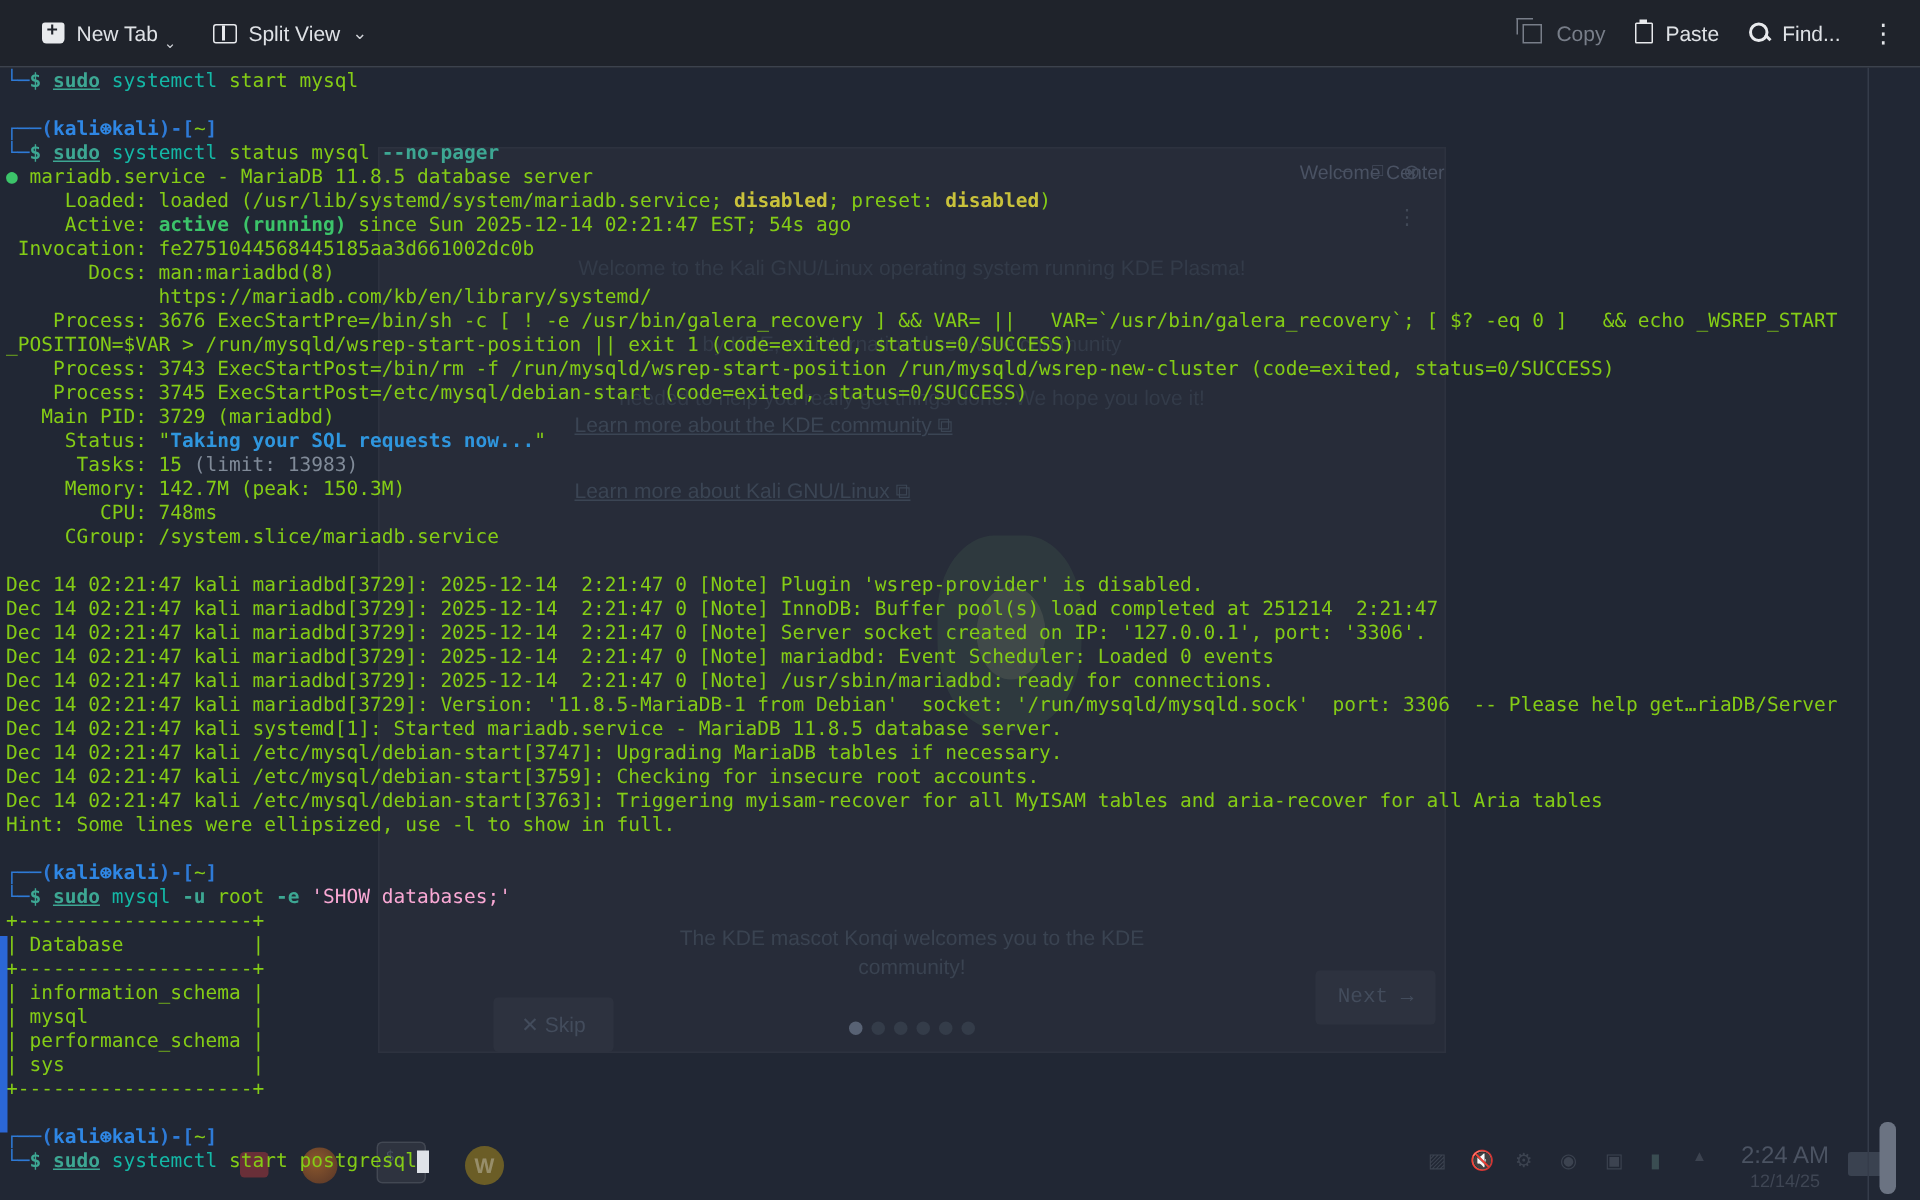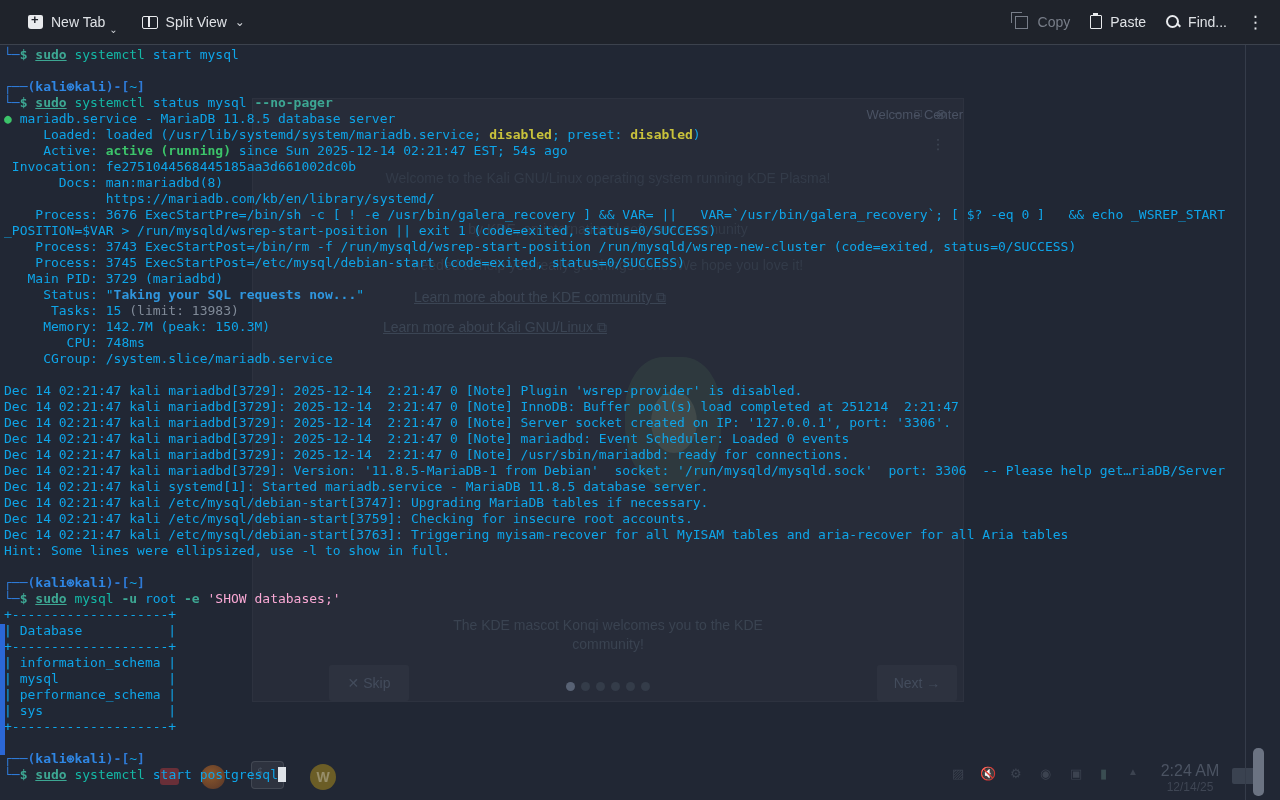--- a/index.html
+++ b/index.html
@@ -58,21 +58,21 @@
   .g-dock-w{ left:310px; top:764px; width:26px; height:26px; border-radius:50%; background:rgba(198,160,22,.45); color:rgba(235,235,235,.35); font-size:14px; font-weight:bold; text-align:center; line-height:26px; }
   .g-tray{ color:#3c4350; font-size:13px; position:absolute; top:766px; }
   .g-clock{ position:absolute; left:1145px; top:762px; width:90px; text-align:center; }
   .g-clock .t1{ color:#4b5362; font-size:16px; }
   .g-clock .t2{ color:#3f4654; font-size:12px; }
   .g-panelicon{ position:absolute; left:1232px; top:768px; width:24px; height:16px; background:#3a4250; border-radius:2px; }
 
   
   .tcontent{ position:absolute; left:0; top:45px; width:1246px; height:755px; z-index:4; padding:2px 0 0 4px; overflow:hidden; }
   .tl{ white-space:pre; height:16px; line-height:16px; font-family:"DejaVu Sans Mono","DejaVu Sans",monospace; font-size:13px; color:#d6dade; }
-  .seg-w{ color:#0ea5e9; } .seg-g{ color:#818b99; }
+  .seg-w{ color:#84cc16; } .seg-g{ color:#818b99; }
   .seg-p{ color:#2e7ad6; font-weight:bold; } .seg-pb{ color:#2f87e4; font-weight:bold; }
   .seg-t{ color:#3da793; font-weight:bold; } .seg-u{ color:#3da793; font-weight:bold; text-decoration:underline; }
   .seg-c{ color:#14b8a6; } .seg-G{ color:#3cc46a; font-weight:bold; }
   .seg-Y{ color:#c9c23b; font-weight:bold; } .seg-B{ color:#2f96de; font-weight:bold; }
   .seg-o{ color:#f9a8d4; } .seg-cur{ background:#dfe3e8; color:#1a202b; }
 
   
   .outbar{ position:absolute; left:0; top:624px; width:5px; height:131px; background:#2b67d6; z-index:5; }
   .sb-sep{ position:absolute; left:1245px; top:45px; width:1px; height:755px; background:#353c4a; z-index:5; }
   .sb-thumb{ position:absolute; left:1253px; top:748px; width:11px; height:48px; background:#6b7382; border-radius:5px; z-index:6; }
@@ -84,29 +84,29 @@
 
 <div class="ghost g-dialog">
   <div class="g-title">Welcome Center</div>
   <div class="g-ctl" style="right:62px;">–</div>
   <div class="g-ctl" style="right:41px;">□</div>
   <div class="g-ctl" style="right:16px; font-size:14px;">⊗</div>
   <div class="g-kebabdots">⋮</div>
   <div class="g-para" style="top:71px;text-align:center;">Welcome to the Kali GNU/Linux operating system running KDE Plasma!</div>
   <div class="g-para" style="top:122px;">by KDE, an international software community</div>
   <div class="g-para" style="top:158px;">needed to help you really get things done. We hope you love it!</div>
-  <div class="g-link" style="left:130px; top:190px;margin-left:31px;">Learn more about the KDE community ⧉</div>
+  <div class="g-link" style="left:130px; top:176px;">Learn more about the KDE community ⧉</div>
   <div class="g-link" style="left:130px; top:220px;">Learn more about Kali GNU/Linux ⧉</div>
   <div class="g-konqi-body"></div>
   <div class="g-konqi-belly"></div>
   <div class="g-caption" style="top:518px;">The KDE mascot Konqi welcomes you to the KDE</div>
   <div class="g-caption" style="top:537px;">community!</div>
   <div class="g-btn" style="left:76px; top:566px; width:80px;">✕ Skip</div>
   <div class="g-dots"><span class="on"></span><span></span><span></span><span></span><span></span><span></span></div>
-  <div class="g-btn" style="left:624px; top:566px; width:80px;">Next →</div>
+  <div class="g-btn" style="left:624px; top:548px; width:80px;font-family:Liberation Mono, monospace;">Next →</div>
 </div>
 
 <div class="ghost g-dock-red"></div>
 <div class="ghost g-dock-ff"></div>
 <div class="ghost g-dock-term"></div>
 <div class="ghost g-dock-w">W</div>
 
 <div class="ghost g-tray" style="left:952px;">▨</div>
 <div class="ghost g-tray" style="left:980px;">🔇</div>
 <div class="ghost g-tray" style="left:1010px;">⚙</div>

